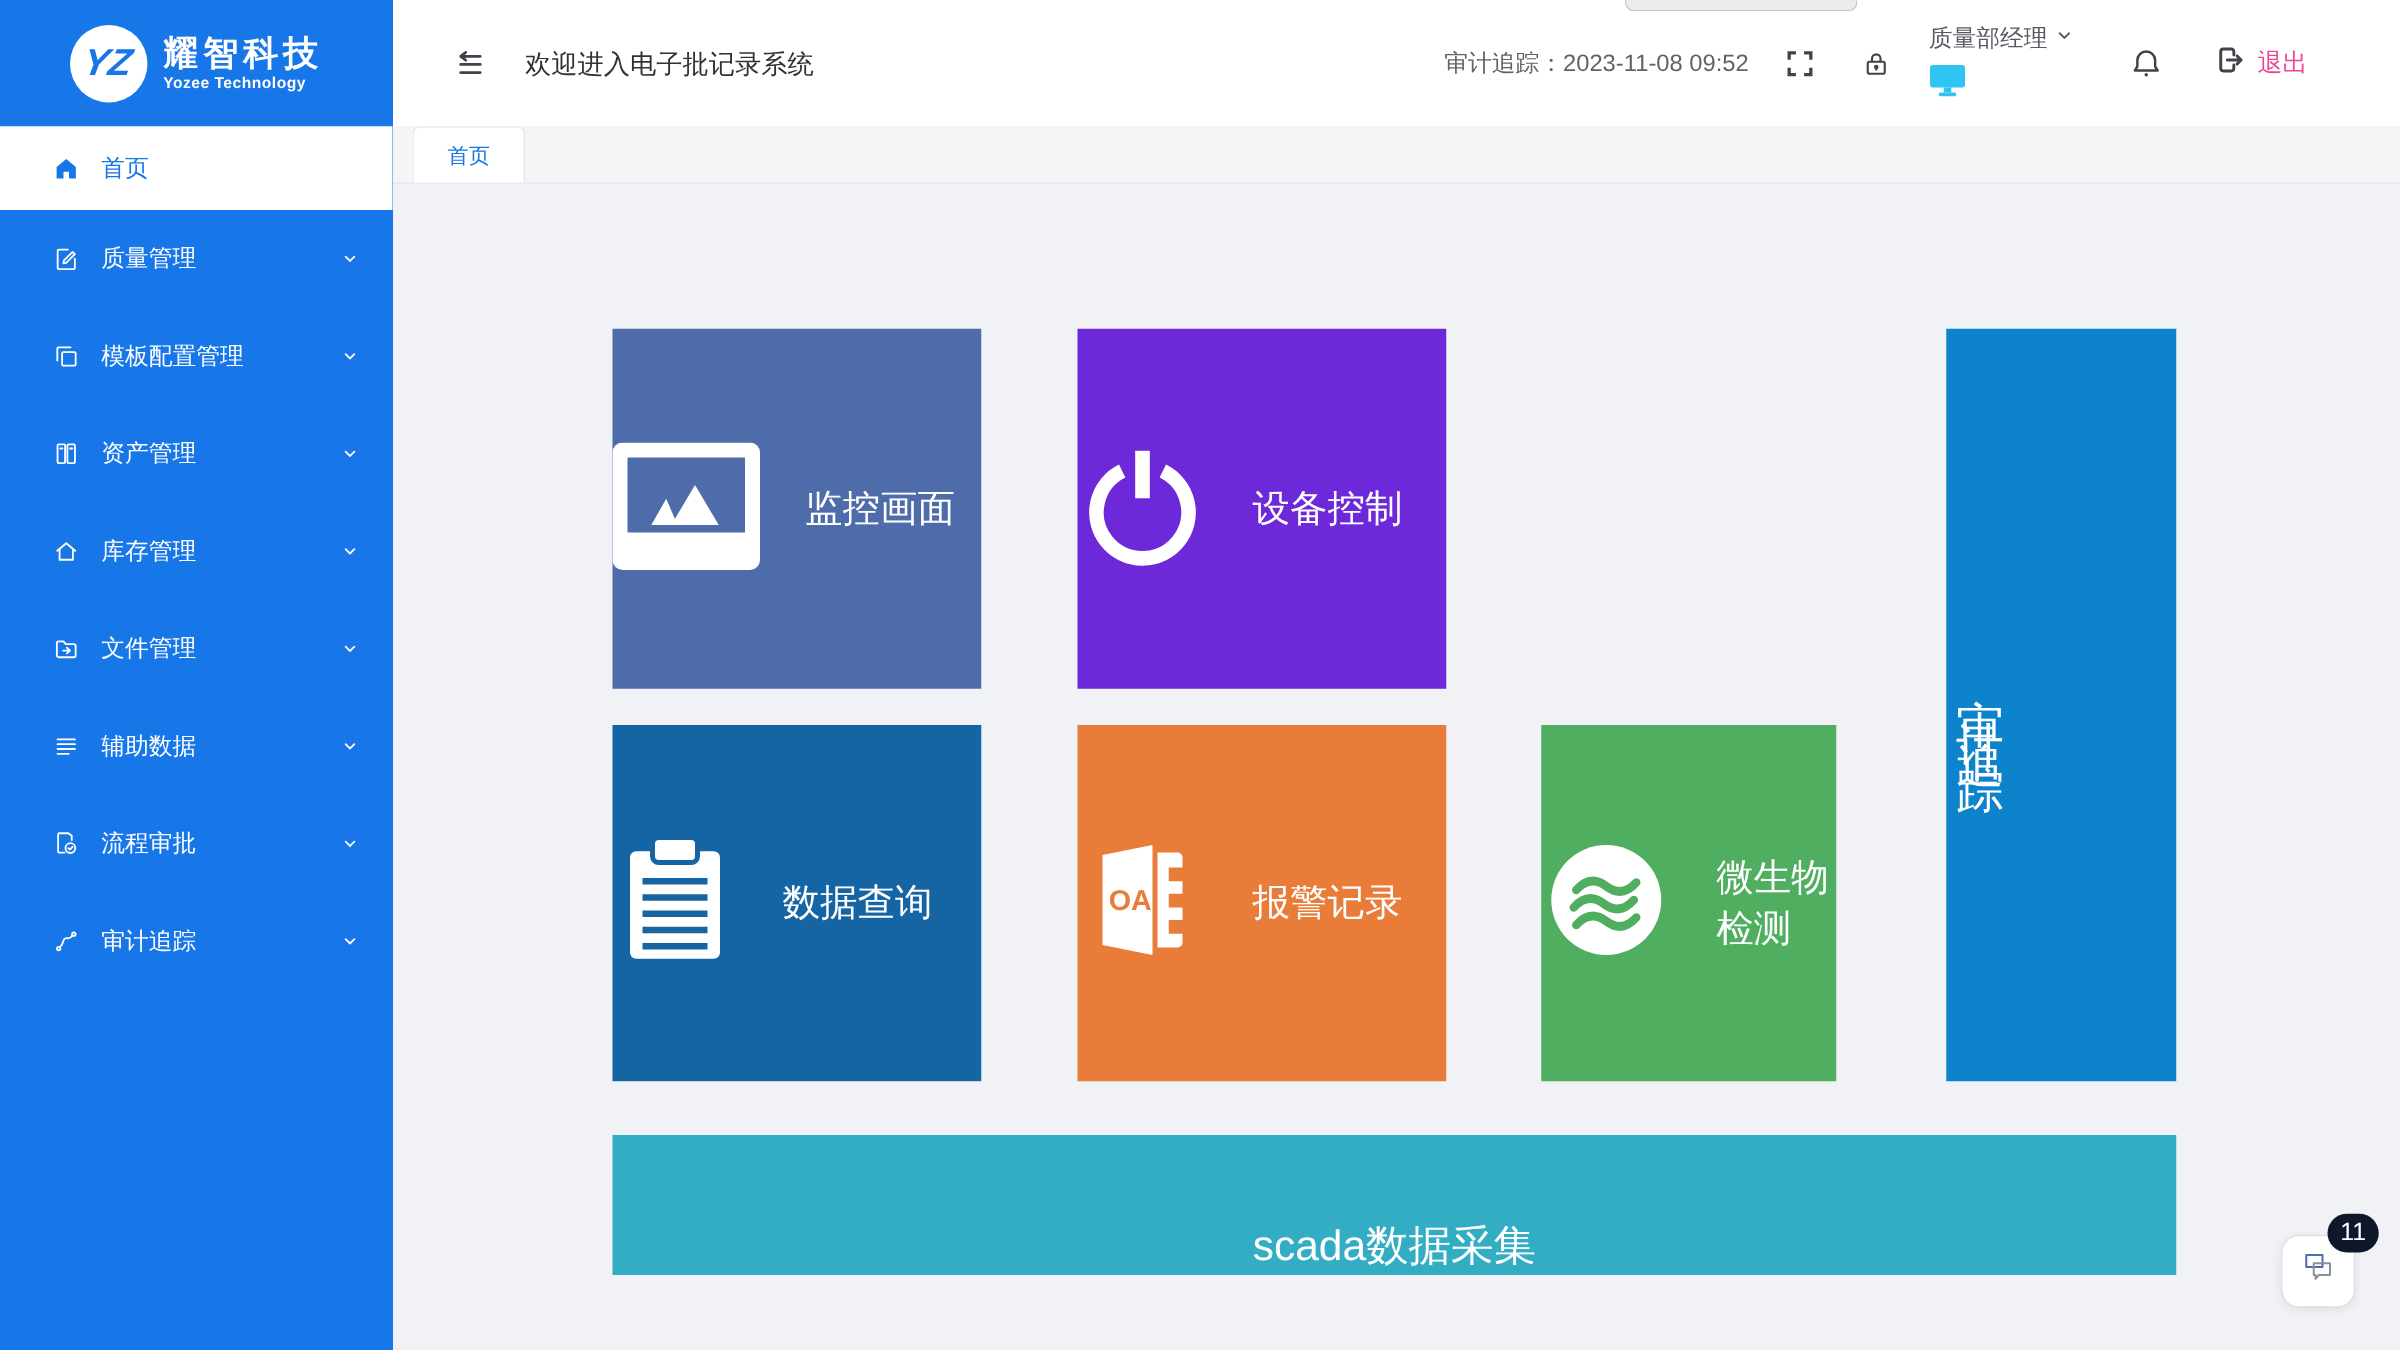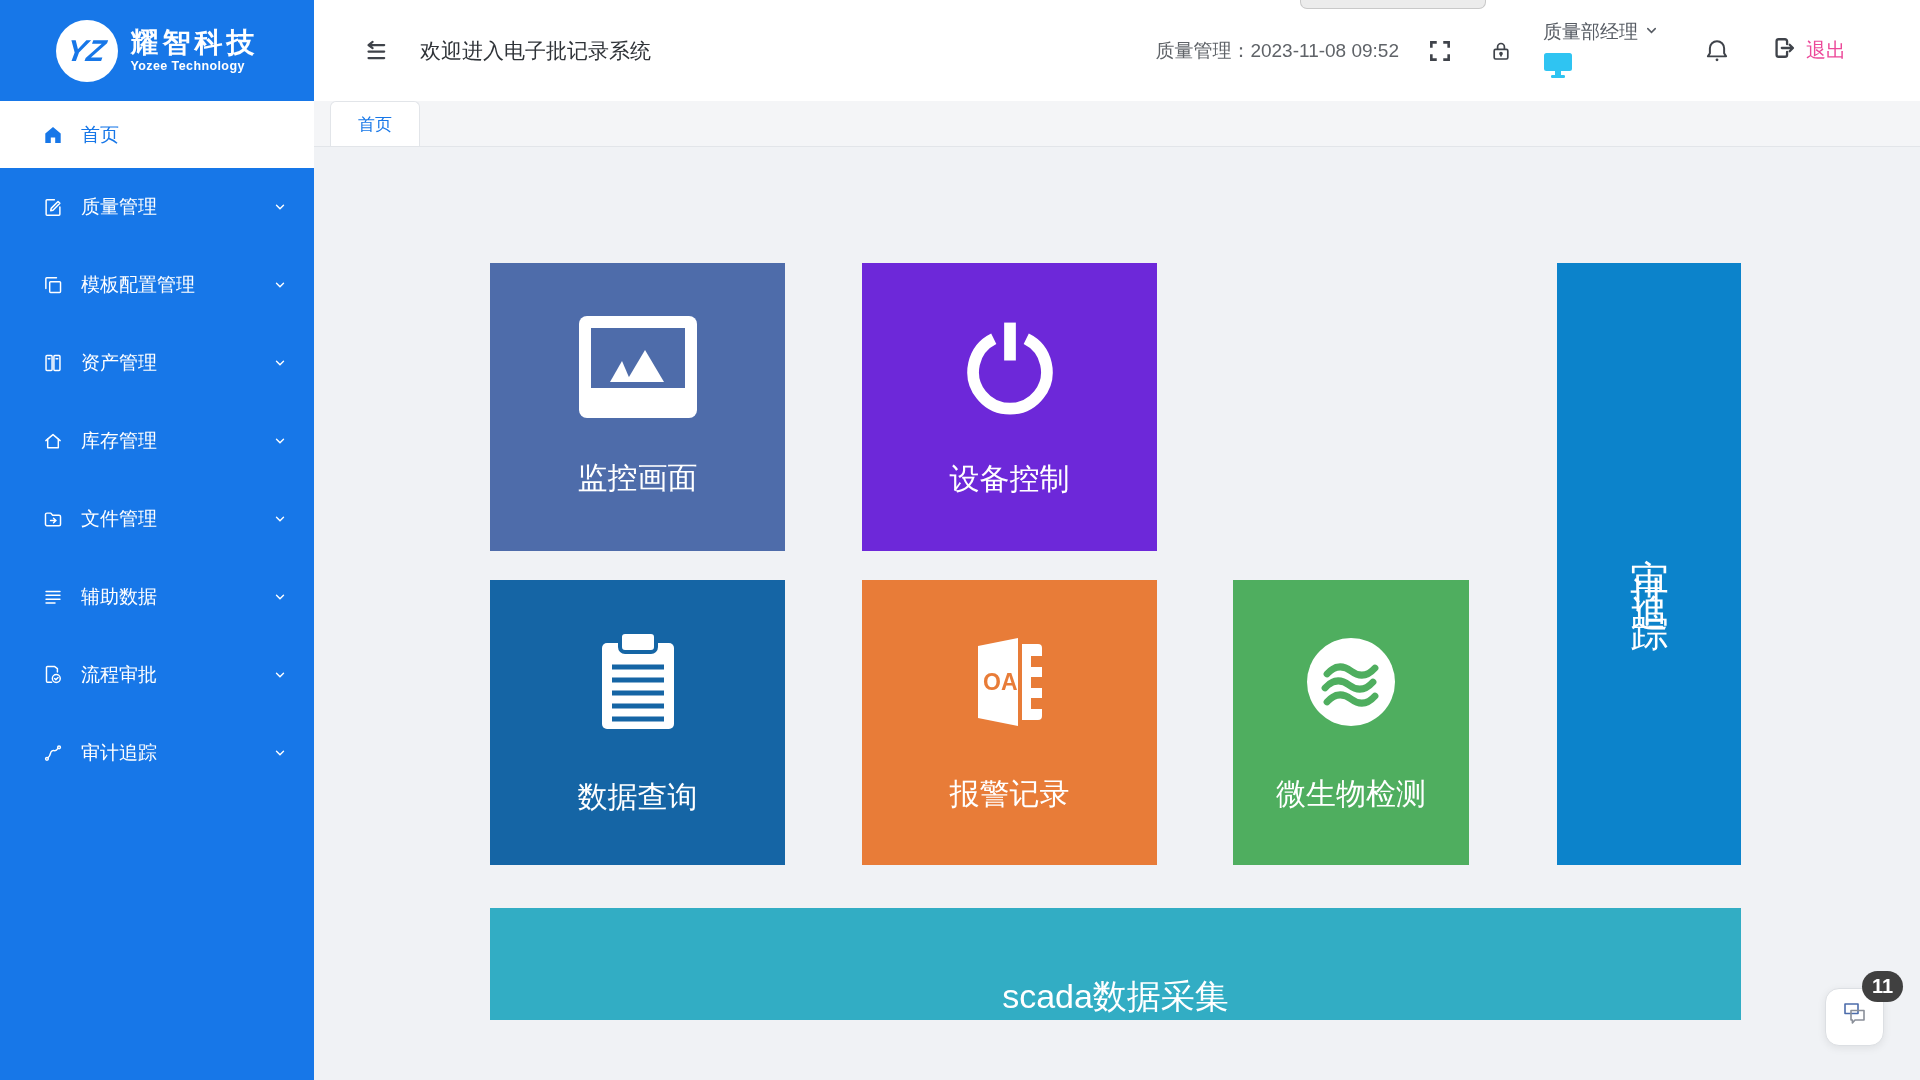--- a/index.html
+++ b/index.html
@@ -42,40 +42,40 @@
 
   
   .tabbar { position:fixed; left:314px; top:101px; width:1606px; height:46px; background:#f4f5f7;
     border-bottom:1px solid #e2e5e9; display:flex; align-items:flex-end; padding-left:16px; z-index:4; }
   .tab { height:45px; background:#fff; border:1px solid #e2e5e9; border-bottom:none;
     border-radius:6px 6px 0 0; color:#1777e8; font-size:17px; display:flex; align-items:center;
     padding:0 27px; cursor:pointer; }
 
   
   .content { position:fixed; left:314px; top:147px; width:1606px; height:933px; background:#f0f2f5; }
-  .tile { position:absolute; display:flex; flex-direction:column; align-items:center; justify-content:center;
+  .tile { position:absolute; display:flex; flex-direction:row; align-items:center; justify-content:flex-start;
     gap:36px; color:#fff; cursor:pointer; }
   .tile-label { font-size:30px; }
   .t1 { left:176px; top:116px; width:295px; height:288px; background:#4e6caa; }
   .t2 { left:548px; top:116px; width:295px; height:288px; background:#6d28d9; }
   .t3 { left:919px; top:116px; width:295px; height:288px; background:#7b4be0; }
   .t-audit { left:1243px; top:116px; width:184px; height:602px; background:#0c83cb; }
   .t-audit .tile-label { writing-mode:vertical-rl; text-orientation:upright; font-size:38px; letter-spacing:18px; }
   .t4 { left:176px; top:433px; width:295px; height:285px; background:#1565a5; }
   .t5 { left:548px; top:433px; width:295px; height:285px; background:#e87c38; }
   .t6 { left:919px; top:433px; width:236px; height:285px; background:#4fae5f; }
   .scada { position:absolute; left:176px; top:761px; width:1251px; height:112px; background:#32adc4;
     display:flex; align-items:flex-end; justify-content:center; color:#fff; font-size:34px; cursor:pointer; }
 
   
   .chat-btn { position:fixed; left:1825px; top:988px; width:59px; height:58px; background:#fff;
     border:1px solid #dcdfe3; border-radius:14px; display:flex; align-items:center; justify-content:center;
     box-shadow:0 2px 8px rgba(0,0,0,0.08); cursor:pointer; z-index:7; }
   .chat-badge { position:fixed; left:1862px; top:971px; min-width:41px; height:31px; padding:0 8px;
-    border-radius:16px; background:#404040; color:#fff; font-size:20px; font-weight:bold;
+    border-radius:16px; background:#0f172a; color:#fff; font-size:20px; font-weight:normal;
     display:flex; align-items:center; justify-content:center; z-index:8; }
 </style>
 </head>
 <body>
 
 <aside class="sidebar">
   <div class="logo">
     <div class="logo-circle">
       <span class="logo-mono">YZ</span>
     </div>
@@ -226,21 +226,21 @@
 <header class="header">
   <span class="fold-btn hicon">
     <svg width="30" height="26" viewBox="0 0 24 24" fill="none" stroke="#3f434a" stroke-width="2" stroke-linecap="round" stroke-linejoin="round">
         <path d="M10 6.5 6.2 6.5M9.8 3.6 6 6.5l3.8 2.9"></path>
         <path d="M10 6.5H20.5M6 12.5h14.5M6 18.5h14.5"></path>
       </svg>
   </span>
   <span class="page-title">欢迎进入电子批记录系统</span>
 
   <div class="hright">
-    <span class="time-wrap"><span>质量管理：</span><span>2023-11-08 09:52</span></span>
+    <span class="time-wrap"><span>审计追踪：</span><span>2023-11-08 09:52</span></span>
 
     <span class="hicon fullscreen">
       <svg width="26" height="26" viewBox="0 0 24 24" fill="none" stroke="#3f434a" stroke-width="2.4">
           <path d="M4 9V4h5M15 4h5v5M20 15v5h-5M9 20H4v-5"></path>
         </svg>
     </span>
 
     <span class="hicon lockicon">
       <svg width="24" height="24" viewBox="0 0 24 24" fill="none" stroke="#3f434a" stroke-width="1.7">
           <rect x="5.2" y="10.4" width="13.6" height="9.6" rx="1.4"></rect>

